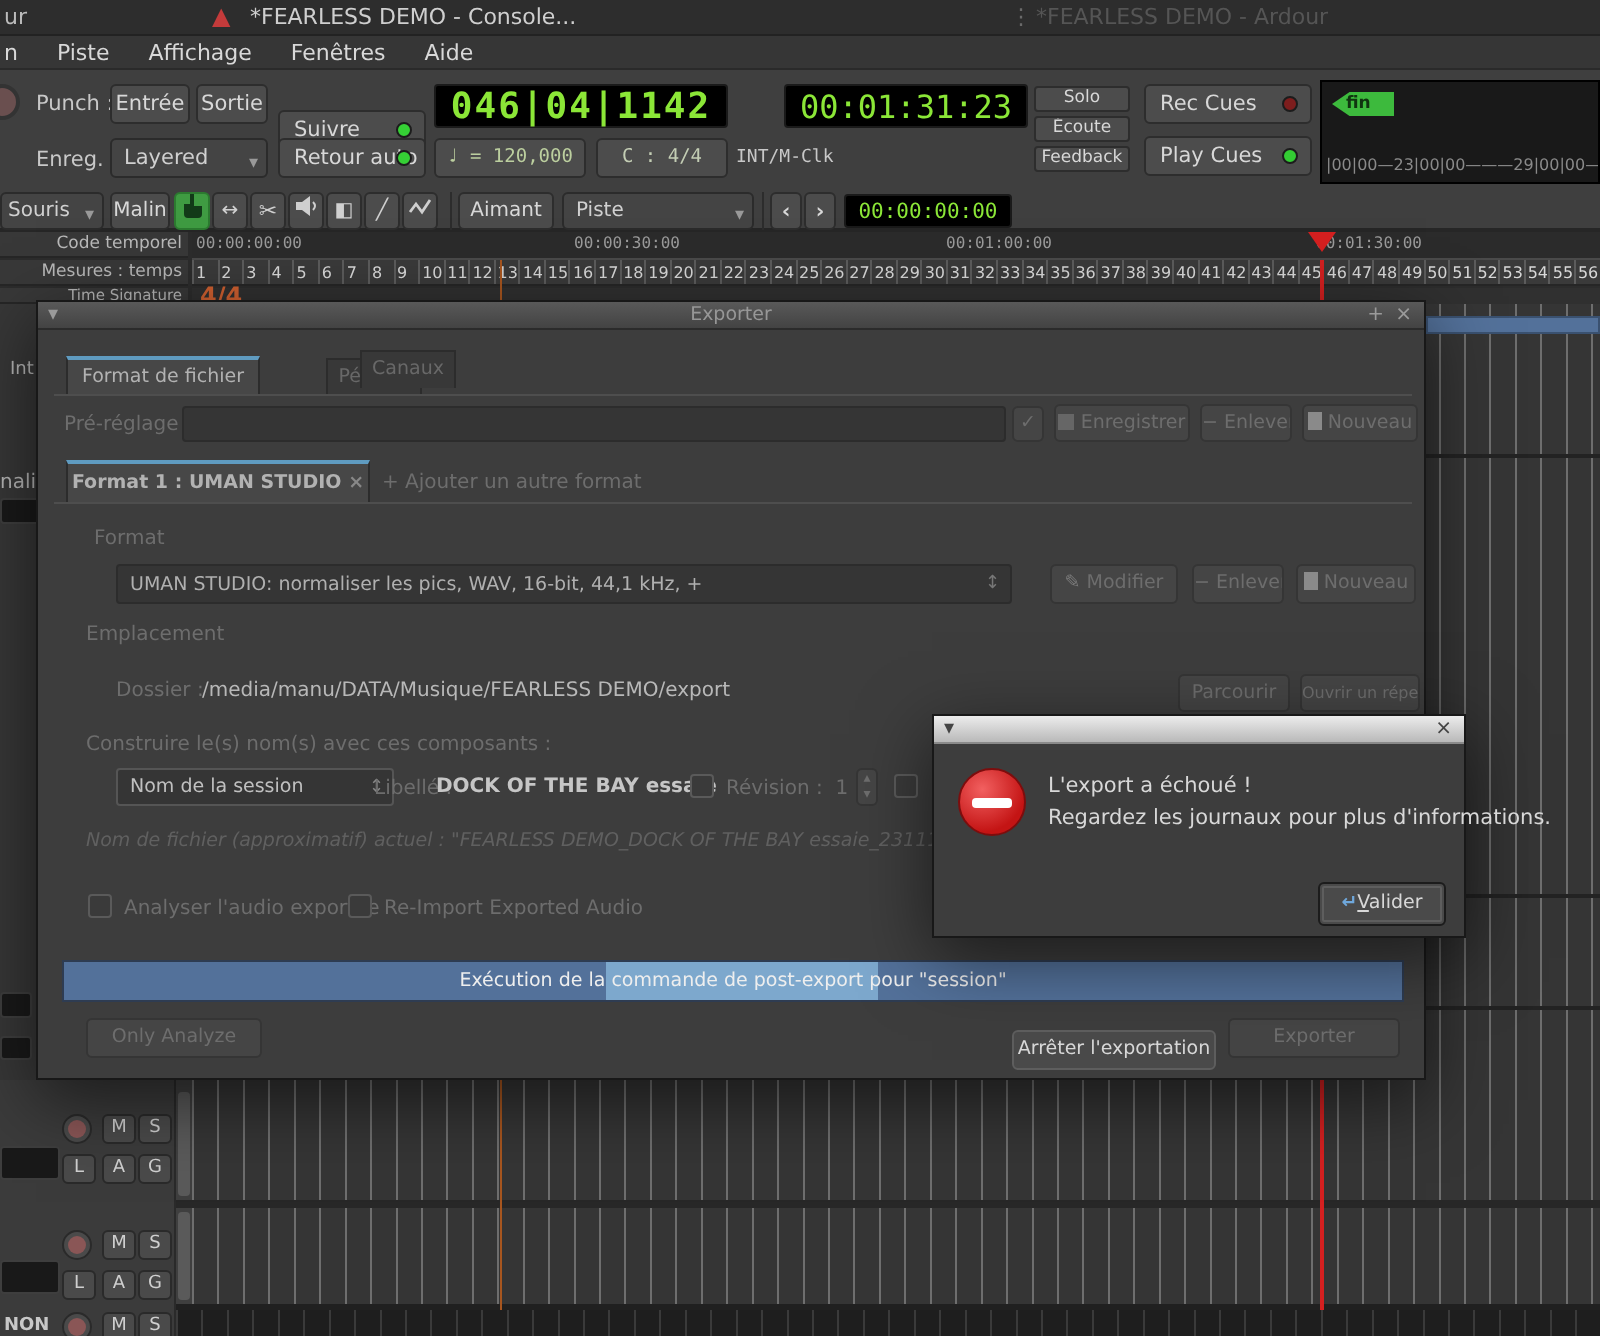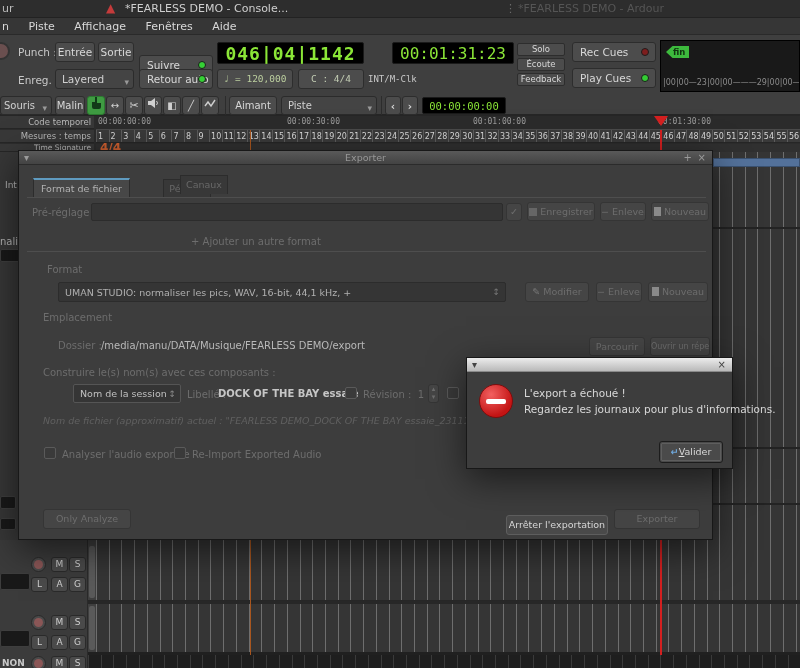--- a/index.html
+++ b/index.html
@@ -75,21 +75,21 @@
   #err-title { background:linear-gradient(#ececec,#b9b9b9); border-bottom:1px solid #8a8a8a; }
   #err-icon { position:absolute; width:34px; height:34px; border-radius:50%;
     background:radial-gradient(circle at 35% 30%,#f26060,#c41414 70%); border:1px solid #7d0d0d; }
   #err-icon::after { content:""; position:absolute; left:6px; top:14px; width:20px; height:5px; background:#fff; border-radius:2px; }
   .err-line { position:absolute; color:#d8d8d8; font-size:10.5px; white-space:nowrap; }
 
   .playhead-line { position:absolute; width:2px; background:#d42020; }
   .orange-line { position:absolute; width:1px; background:#a8561f; }
   .ph-tri { position:absolute; width:0; height:0; border-left:7px solid transparent; border-right:7px solid transparent; border-top:10px solid #d42020; }
   .fin-tag { position:absolute; background:#3dba3d; color:#103510; font-size:8.5px; font-weight:bold;
-    padding:0 4px 0 7px; line-height:12px; clip-path:polygon(0 50%,28% 0,100% 0,100% 100%,28% 100%); }
+    padding:0 12px 0 7px; line-height:12px; clip-path:polygon(0 50%,28% 0,100% 0,100% 100%,28% 100%); }
 </style>
 </head>
 <body>
 
 <div id="stage">
 
   <div id="titlebar" class="abs">
     <span class="abs" style="left:2px;top:2px;color:#bbb;">ur</span>
     <span class="abs" style="left:106px;top:1px;color:#c43b3b;font-size:12px;">▲</span>
     <span class="abs" style="left:125px;top:2px;color:#cfcfcf;">*FEARLESS DEMO - Console...</span>
@@ -322,55 +322,62 @@
     <div class="tab" style="left:161px;top:24px;width:48px;">Canaux</div>
     <div class="hsep" style="left:8px;top:46px;width:679px;height:1px;background:#4e4e4e;"></div>
 
     <span class="d-lbl" style="left:13px;top:56px;">Pré-réglage :</span>
     <div class="d-combo" style="left:72px;top:52px;width:412px;height:18px;"></div>
     <div class="d-btn" style="left:487px;top:52px;width:16px;height:18px;line-height:16px;">✓</div>
     <div class="d-btn" style="left:508px;top:51px;width:68px;height:19px;"><span class="icon-chip" style="width:8px;height:8px;background:#666;margin-right:3px;"></span><span>Enregistrer</span></div>
     <div class="d-btn" style="left:581px;top:51px;width:46px;height:19px;">− <span>Enlever</span></div>
     <div class="d-btn" style="left:632px;top:51px;width:58px;height:19px;"><span class="icon-chip" style="width:7px;height:9px;background:#8a8a8a;margin-right:3px;"></span><span>Nouveau</span></div>
 
+    <div class="tab active" style="left:14px;top:79px;width:152px;height:21px;line-height:19px;font-weight:bold;">
+      <span>Format 1 : UMAN STUDIO</span> <span style="color:#888;">×</span>
+    </div>
     <span class="d-lbl" style="left:172px;top:85px;">+ Ajouter un autre format</span>
     <div class="hsep" style="left:8px;top:100px;width:679px;height:1px;background:#4e4e4e;"></div>
 
     <span class="d-lbl" style="left:28px;top:113px;">Format</span>
     <div class="d-combo" style="left:39px;top:131px;width:448px;height:20px;line-height:19px;">
       <span>UMAN STUDIO: normaliser les pics, WAV, 16-bit, 44,1 kHz, +</span><span class="abs" style="right:5px;top:0;color:#777;font-size:9px;">↕</span>
     </div>
     <div class="d-btn" style="left:506px;top:131px;width:64px;height:20px;line-height:18px;"><span style="color:#7a7a7a;">✎</span> <span>Modifier</span></div>
     <div class="d-btn" style="left:577px;top:131px;width:46px;height:20px;line-height:18px;">− <span>Enlever</span></div>
     <div class="d-btn" style="left:629px;top:131px;width:60px;height:20px;line-height:18px;"><span class="icon-chip" style="width:7px;height:9px;background:#8a8a8a;margin-right:3px;"></span><span>Nouveau</span></div>
 
     <span class="d-lbl" style="left:24px;top:161px;">Emplacement</span>
     <span class="d-lbl" style="left:39px;top:189px;">Dossier :</span>
     <span class="d-lbl" style="left:82px;top:189px;color:#b8b8b8;">/media/manu/DATA/Musique/FEARLESS DEMO/export</span>
     <div class="d-btn" style="left:570px;top:186px;width:56px;height:19px;">Parcourir</div>
     <div class="d-btn" style="left:631px;top:186px;width:60px;height:19px;font-size:8px;">Ouvrir un répertoire</div>
 
     <span class="d-lbl" style="left:24px;top:216px;">Construire le(s) nom(s) avec ces composants :</span>
-    <div class="d-combo" style="left:39px;top:233px;width:108px;height:19px;color:#c0c0c0;border-color:#555;margin-left:15px;">
+    <div class="d-combo" style="left:39px;top:233px;width:139px;height:19px;color:#c0c0c0;border-color:#555;">
       <span>Nom de la session</span><span class="abs" style="right:4px;top:0;color:#888;font-size:9px;">↕</span>
     </div>
     <span class="d-lbl" style="left:168px;top:238px;">Libellé :</span>
     <span class="d-lbl" style="left:199px;top:237px;color:#c6c6c6;font-weight:bold;">DOCK OF THE BAY essaie</span>
     <div class="d-cb" style="left:326px;top:236px;"></div>
     <span class="d-lbl" style="left:344px;top:238px;"><span>Révision :</span>&nbsp;&nbsp;<span>1</span></span>
     <div class="d-btn" style="left:409px;top:233px;width:11px;height:19px;font-size:7px;line-height:8px;">▴<br>▾</div>
     <div class="d-cb" style="left:428px;top:236px;"></div>
 
     <span class="d-lbl" style="left:24px;top:264px;font-style:italic;color:#606060;font-size:9.5px;">Nom de fichier (approximatif) actuel : "FEARLESS DEMO_DOCK OF THE BAY essaie_231118.wav"</span>
 
     <div class="d-cb" style="left:25px;top:296px;"></div>
     <span class="d-lbl" style="left:43px;top:298px;">Analyser l'audio exportée</span>
     <div class="d-cb" style="left:155px;top:296px;"></div>
     <span class="d-lbl" style="left:173px;top:298px;">Re-Import Exported Audio</span>
 
+    <div id="progress" style="left:12px;top:329px;width:671px;height:21px;">
+      <div class="pulse" style="left:271px;width:136px;"></div>
+      <div class="ptext">Exécution de la commande de post-export pour "session"</div>
+    </div>
 
     <div class="d-btn" style="left:24px;top:358px;width:88px;height:20px;line-height:18px;">Only Analyze</div>
     <div class="d-btn lit" style="left:487px;top:364px;width:102px;height:20px;line-height:18px;">Arrêter l'exportation</div>
     <div class="d-btn" style="left:595px;top:358px;width:86px;height:20px;line-height:18px;">Exporter</div>
   </div>
 
   <div class="dialog" style="left:466px;top:357px;width:267px;height:112px;z-index:20;">
     <div class="dlg-title" id="err-title">
       <span class="wbtn" style="left:5px;color:#444;">▾</span>
       <span class="wbtn" style="right:6px;color:#444;">×</span>

